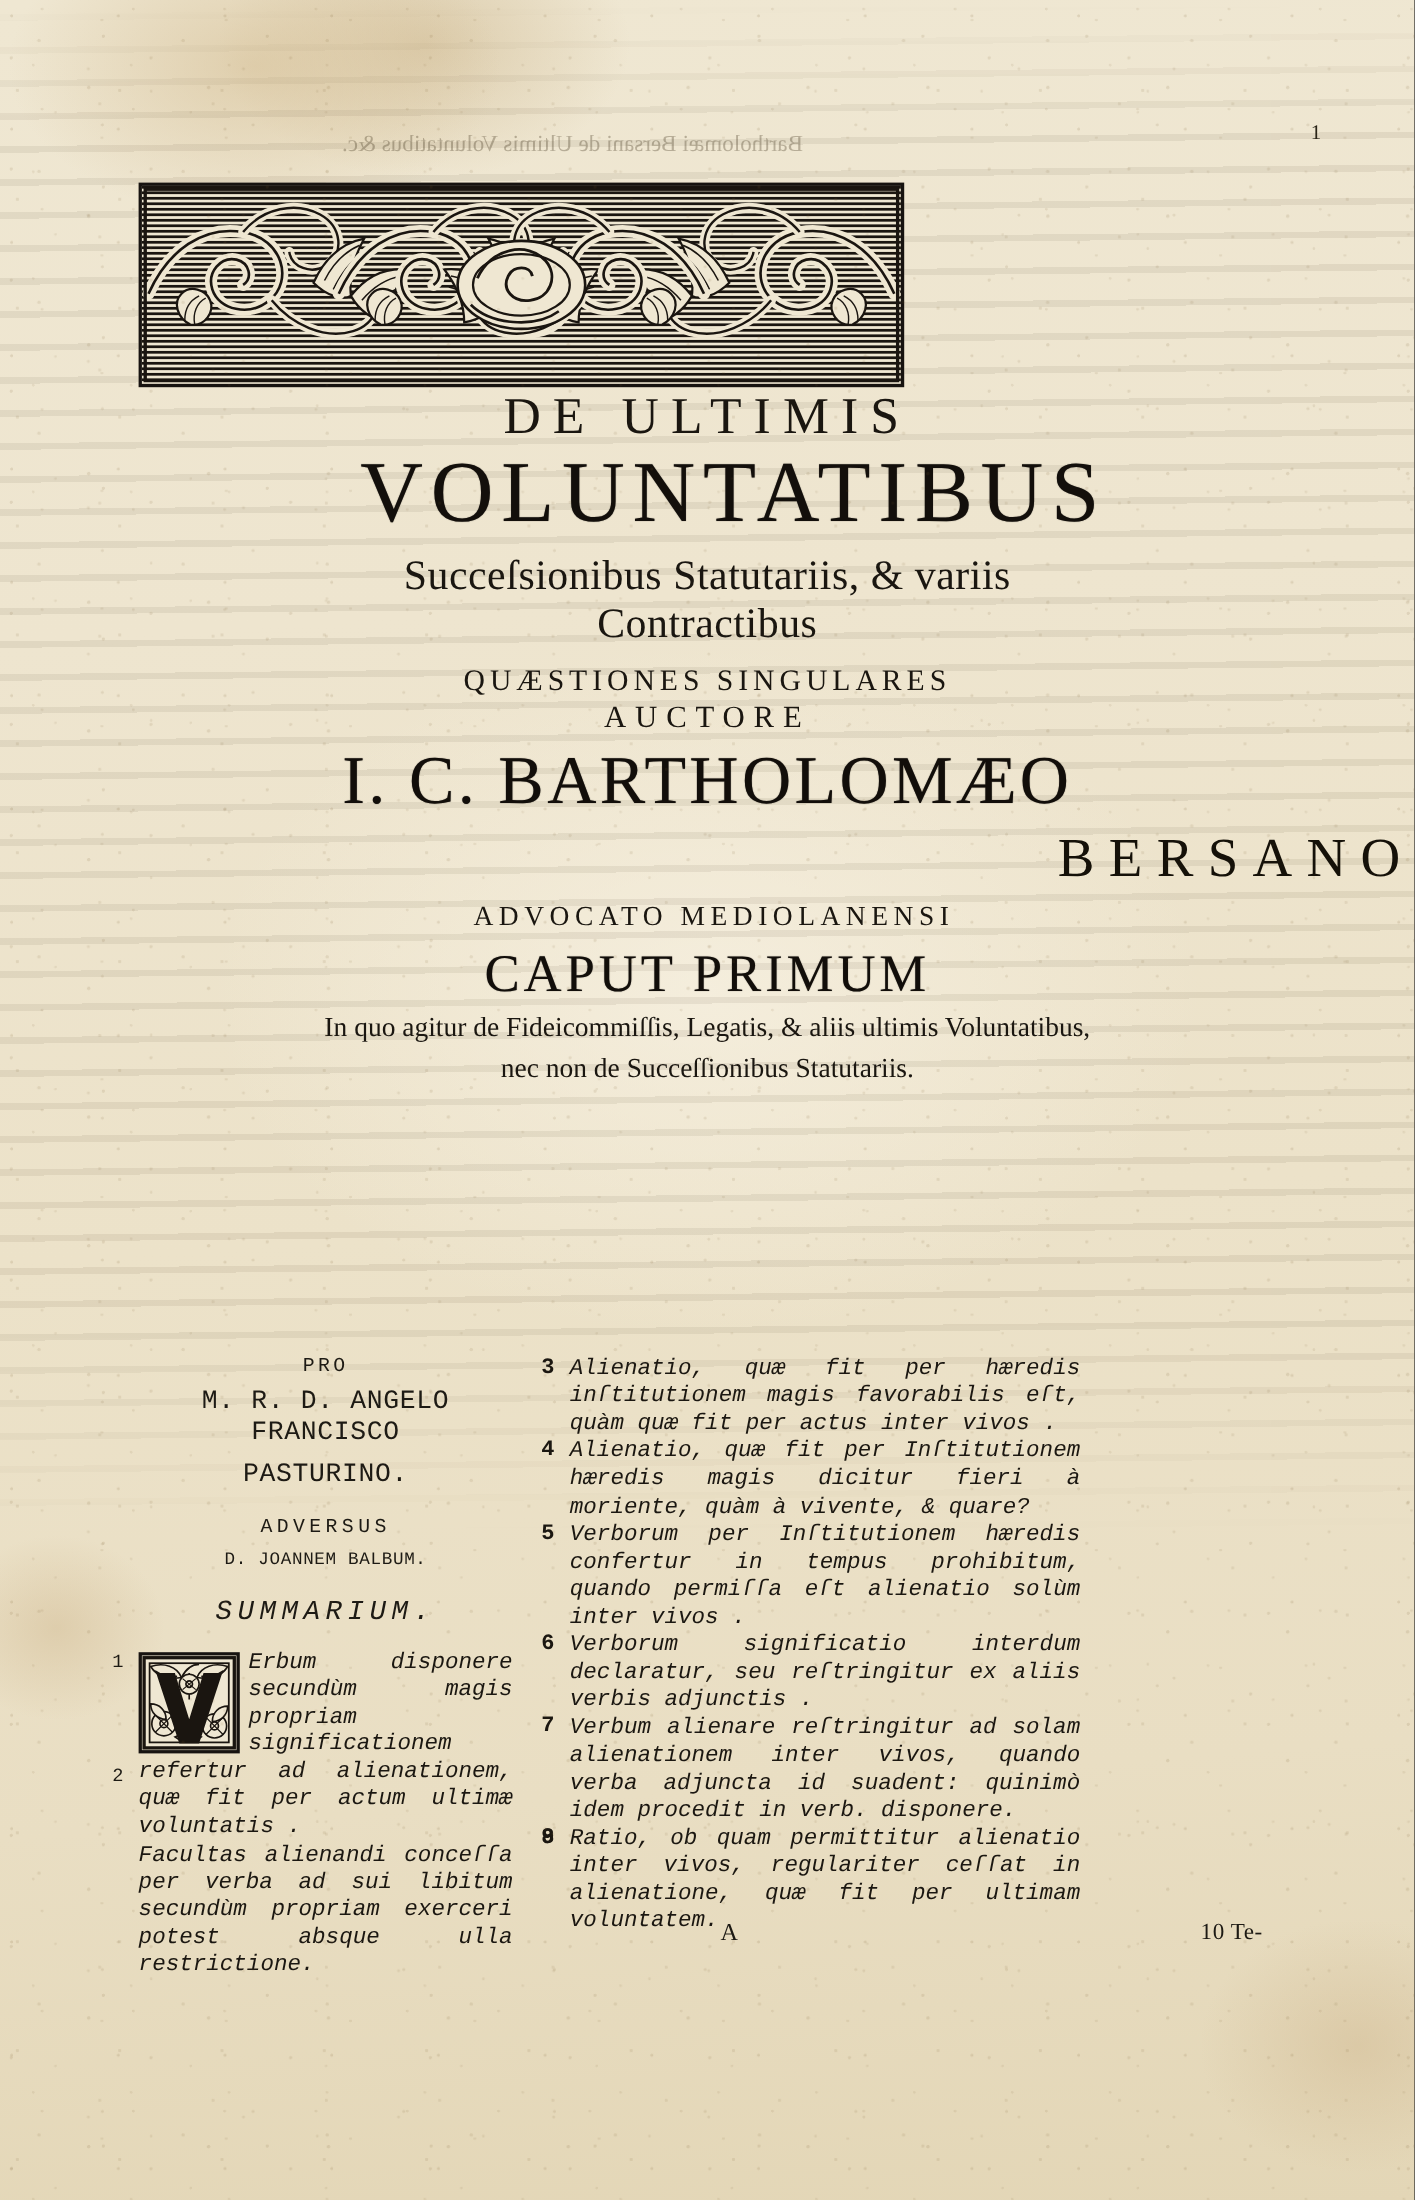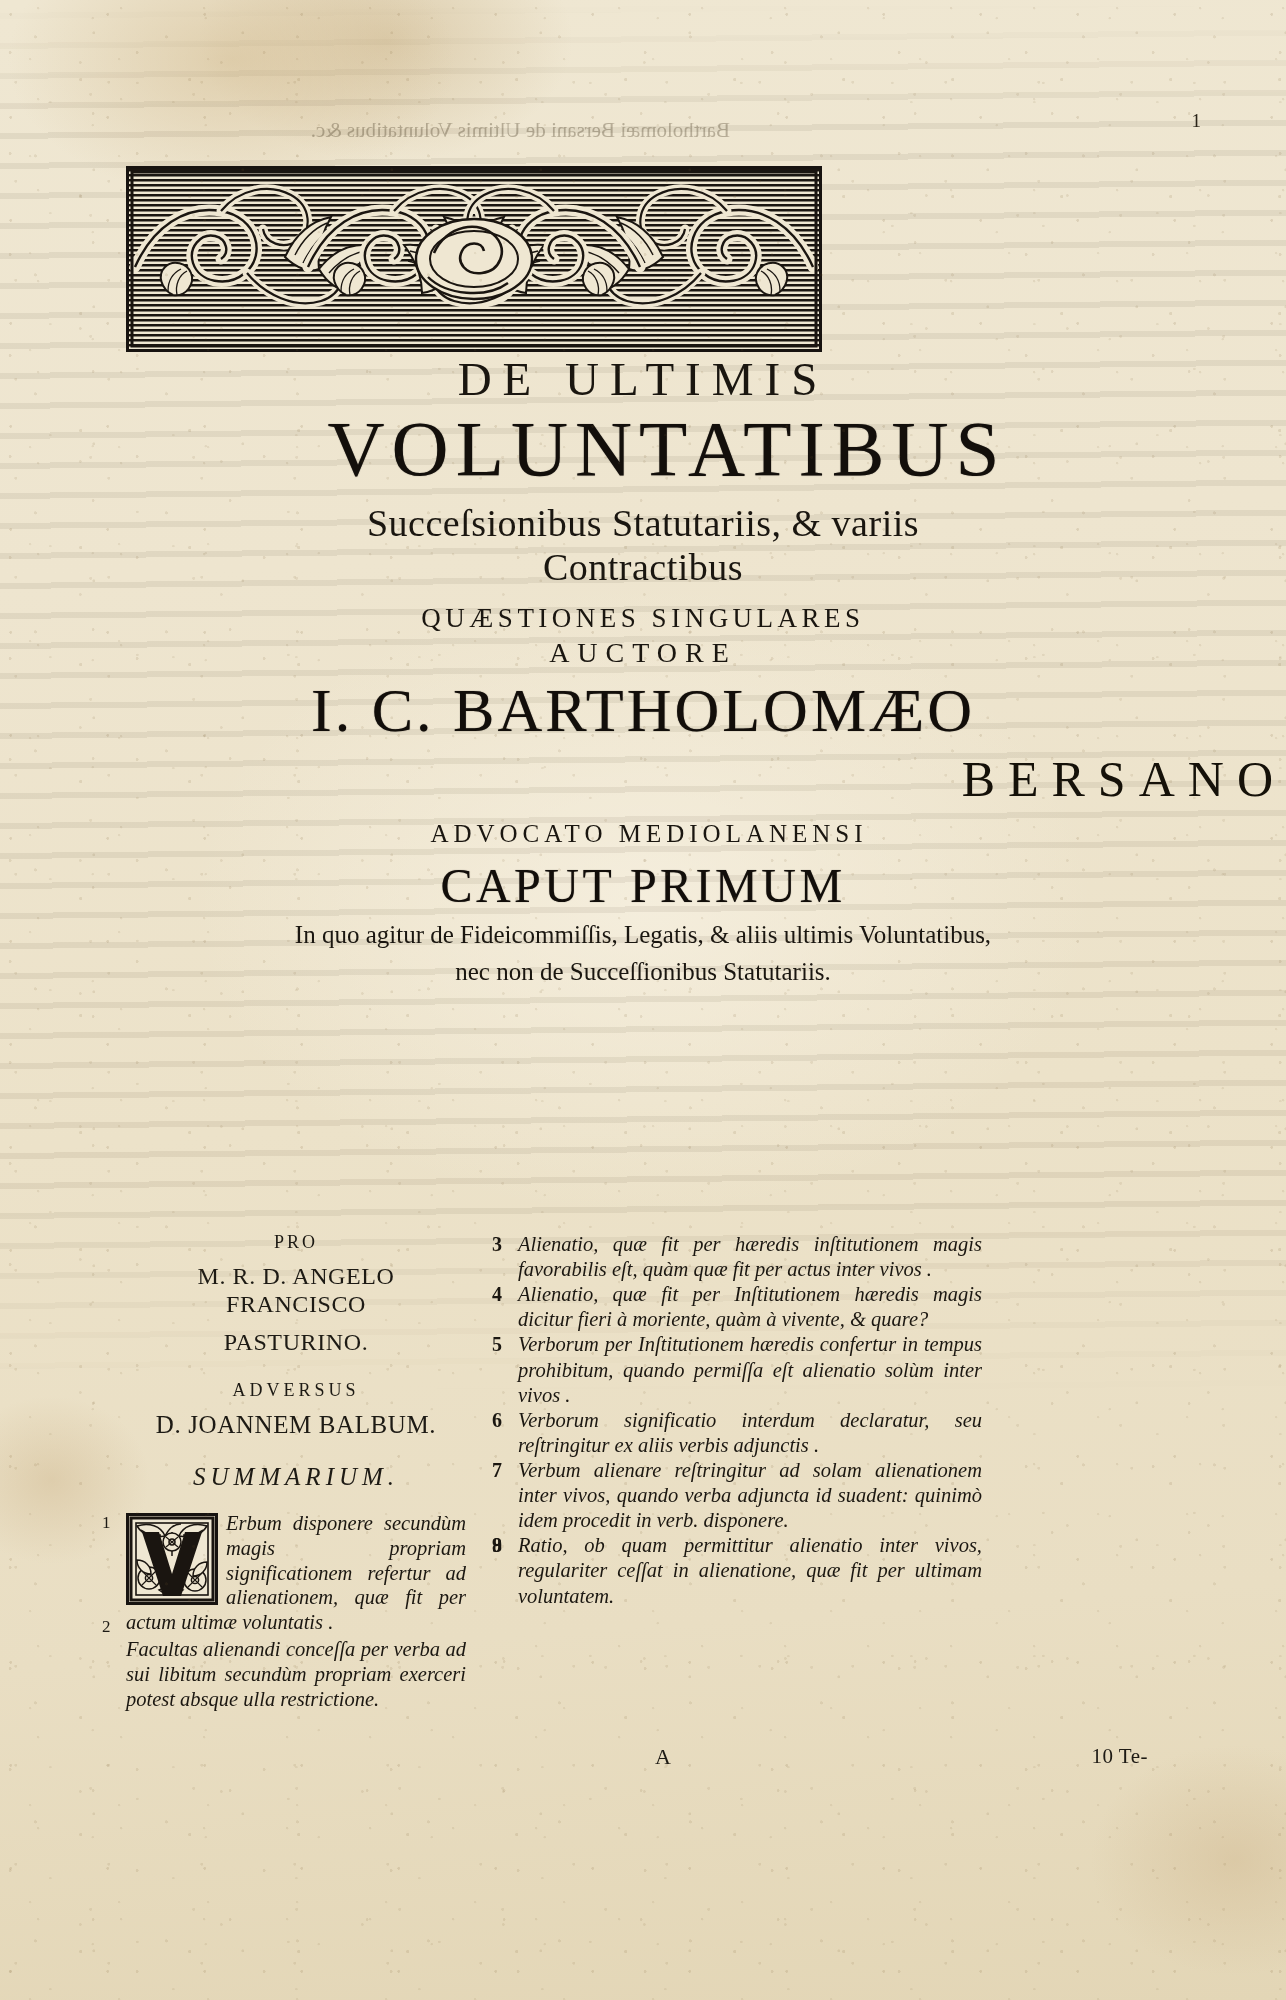--- a/index.html
+++ b/index.html
@@ -105,29 +105,29 @@
   .t-surname { font-size: 50px; letter-spacing: 13px; margin-top: 4px; color:#151109;text-align:right; }
   .t-advocato { font-size: 25px; letter-spacing: 5px; margin-top: 12px; color:#1a1610;padding-left:12px; }
   .t-caput {
     font-size: 48px; letter-spacing: 3.5px; margin-top: 10px; color:#120e0a;
     text-shadow: 0 0 1px rgba(18,14,10,.5);
   }
   .t-desc { font-size: 25px; line-height: 1.24; margin-top: 6px; color:#1a1610; }
 
   
   .cols {
-    position: absolute; top: 1232px; left: 0; width: 1074px; height: 580px;
+    position: absolute; top: 1232px; left: 0; width: 1074px; height: 580px; font-family: Liberation Mono, monospace;
   }
   .col-left  { position:absolute; left:126px;  top:0; width: 340px; }
   .col-right { position:absolute; left:492px;  top:0; width: 490px; }
 
   .pro-label     { text-align:center; font-size:18px; letter-spacing:3px; }
   .pro-name      { text-align:center; font-size:24px; letter-spacing:.6px; line-height:1.18; margin-top:9px; }
   .adv-label     { text-align:center; font-size:18px; letter-spacing:4px; margin-top:24px; }
-  .adv-name      { text-align:center; font-size:25px; letter-spacing:.6px; margin-top:10px; }
+  .adv-name      { text-align:center; font-size:16px; letter-spacing:.6px; margin-top:10px; }
   .summ-label    { text-align:center; font-size:25px; letter-spacing:5px; margin-top:24px; font-style: italic; }
 
   .dropwrap { position: relative; margin-top: 20px; }
   .dropnum { position:absolute; left:-24px; top:2px; font-size:17px; }
   .dropnum2 { position:absolute; left:-24px; top:106px; font-size:17px; }
   .dropcap {
     float: left; width: 86px; height: 86px; margin: 2px 8px 0 0;
     border: 3px solid #171310;
     box-shadow: inset 0 0 0 2px #efe7d2, inset 0 0 0 4px #171310;
     background:#efe7d2; overflow:hidden;

